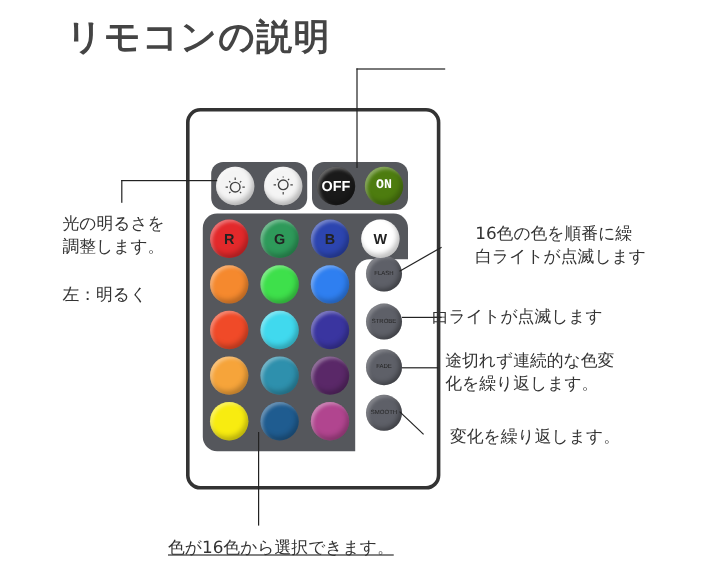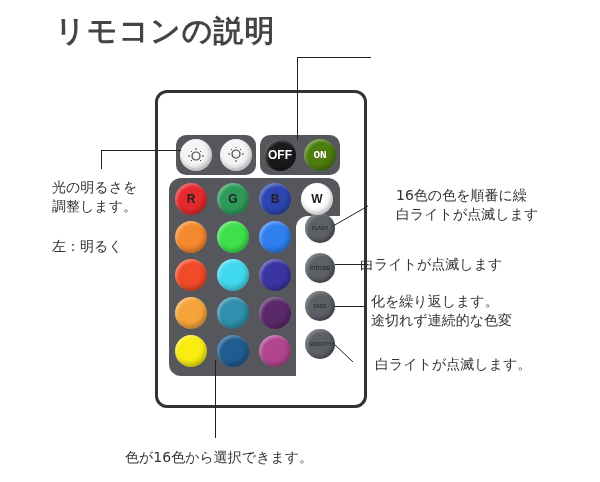--- a/index.html
+++ b/index.html
@@ -156,21 +156,21 @@
   <div>左：明るく</div>
 </div>
 <div class="abs label" style="left:368px;top:186px;margin-left:28px;">
   <div>16色の色を順番に繰</div>
     <div>白ライトが点滅します</div>
 </div>
 <div class="abs label" style="left:360px;top:255px;">
   <div>白ライトが点滅します</div>
 </div>
 <div class="abs label" style="left:371px;top:292px;">
-  <div>化を繰り返します。</div>
-    <div>途切れず連続的な色変</div>
+  <div>途切れず連続的な色変</div>
+    <div>化を繰り返します。</div>
 </div>
 <div class="abs label" style="left:375px;top:355px;">
-    <div>白ライトが点滅します。</div>
+    <div>変化を繰り返します。</div>
 </div>
-<div class="abs label" style="left:125px;top:448px;">
+<div class="abs label" style="left:140px;top:448px;text-decoration:underline;">
   <div>色が16色から選択できます。</div>
 </div>
 
 </body></html>

